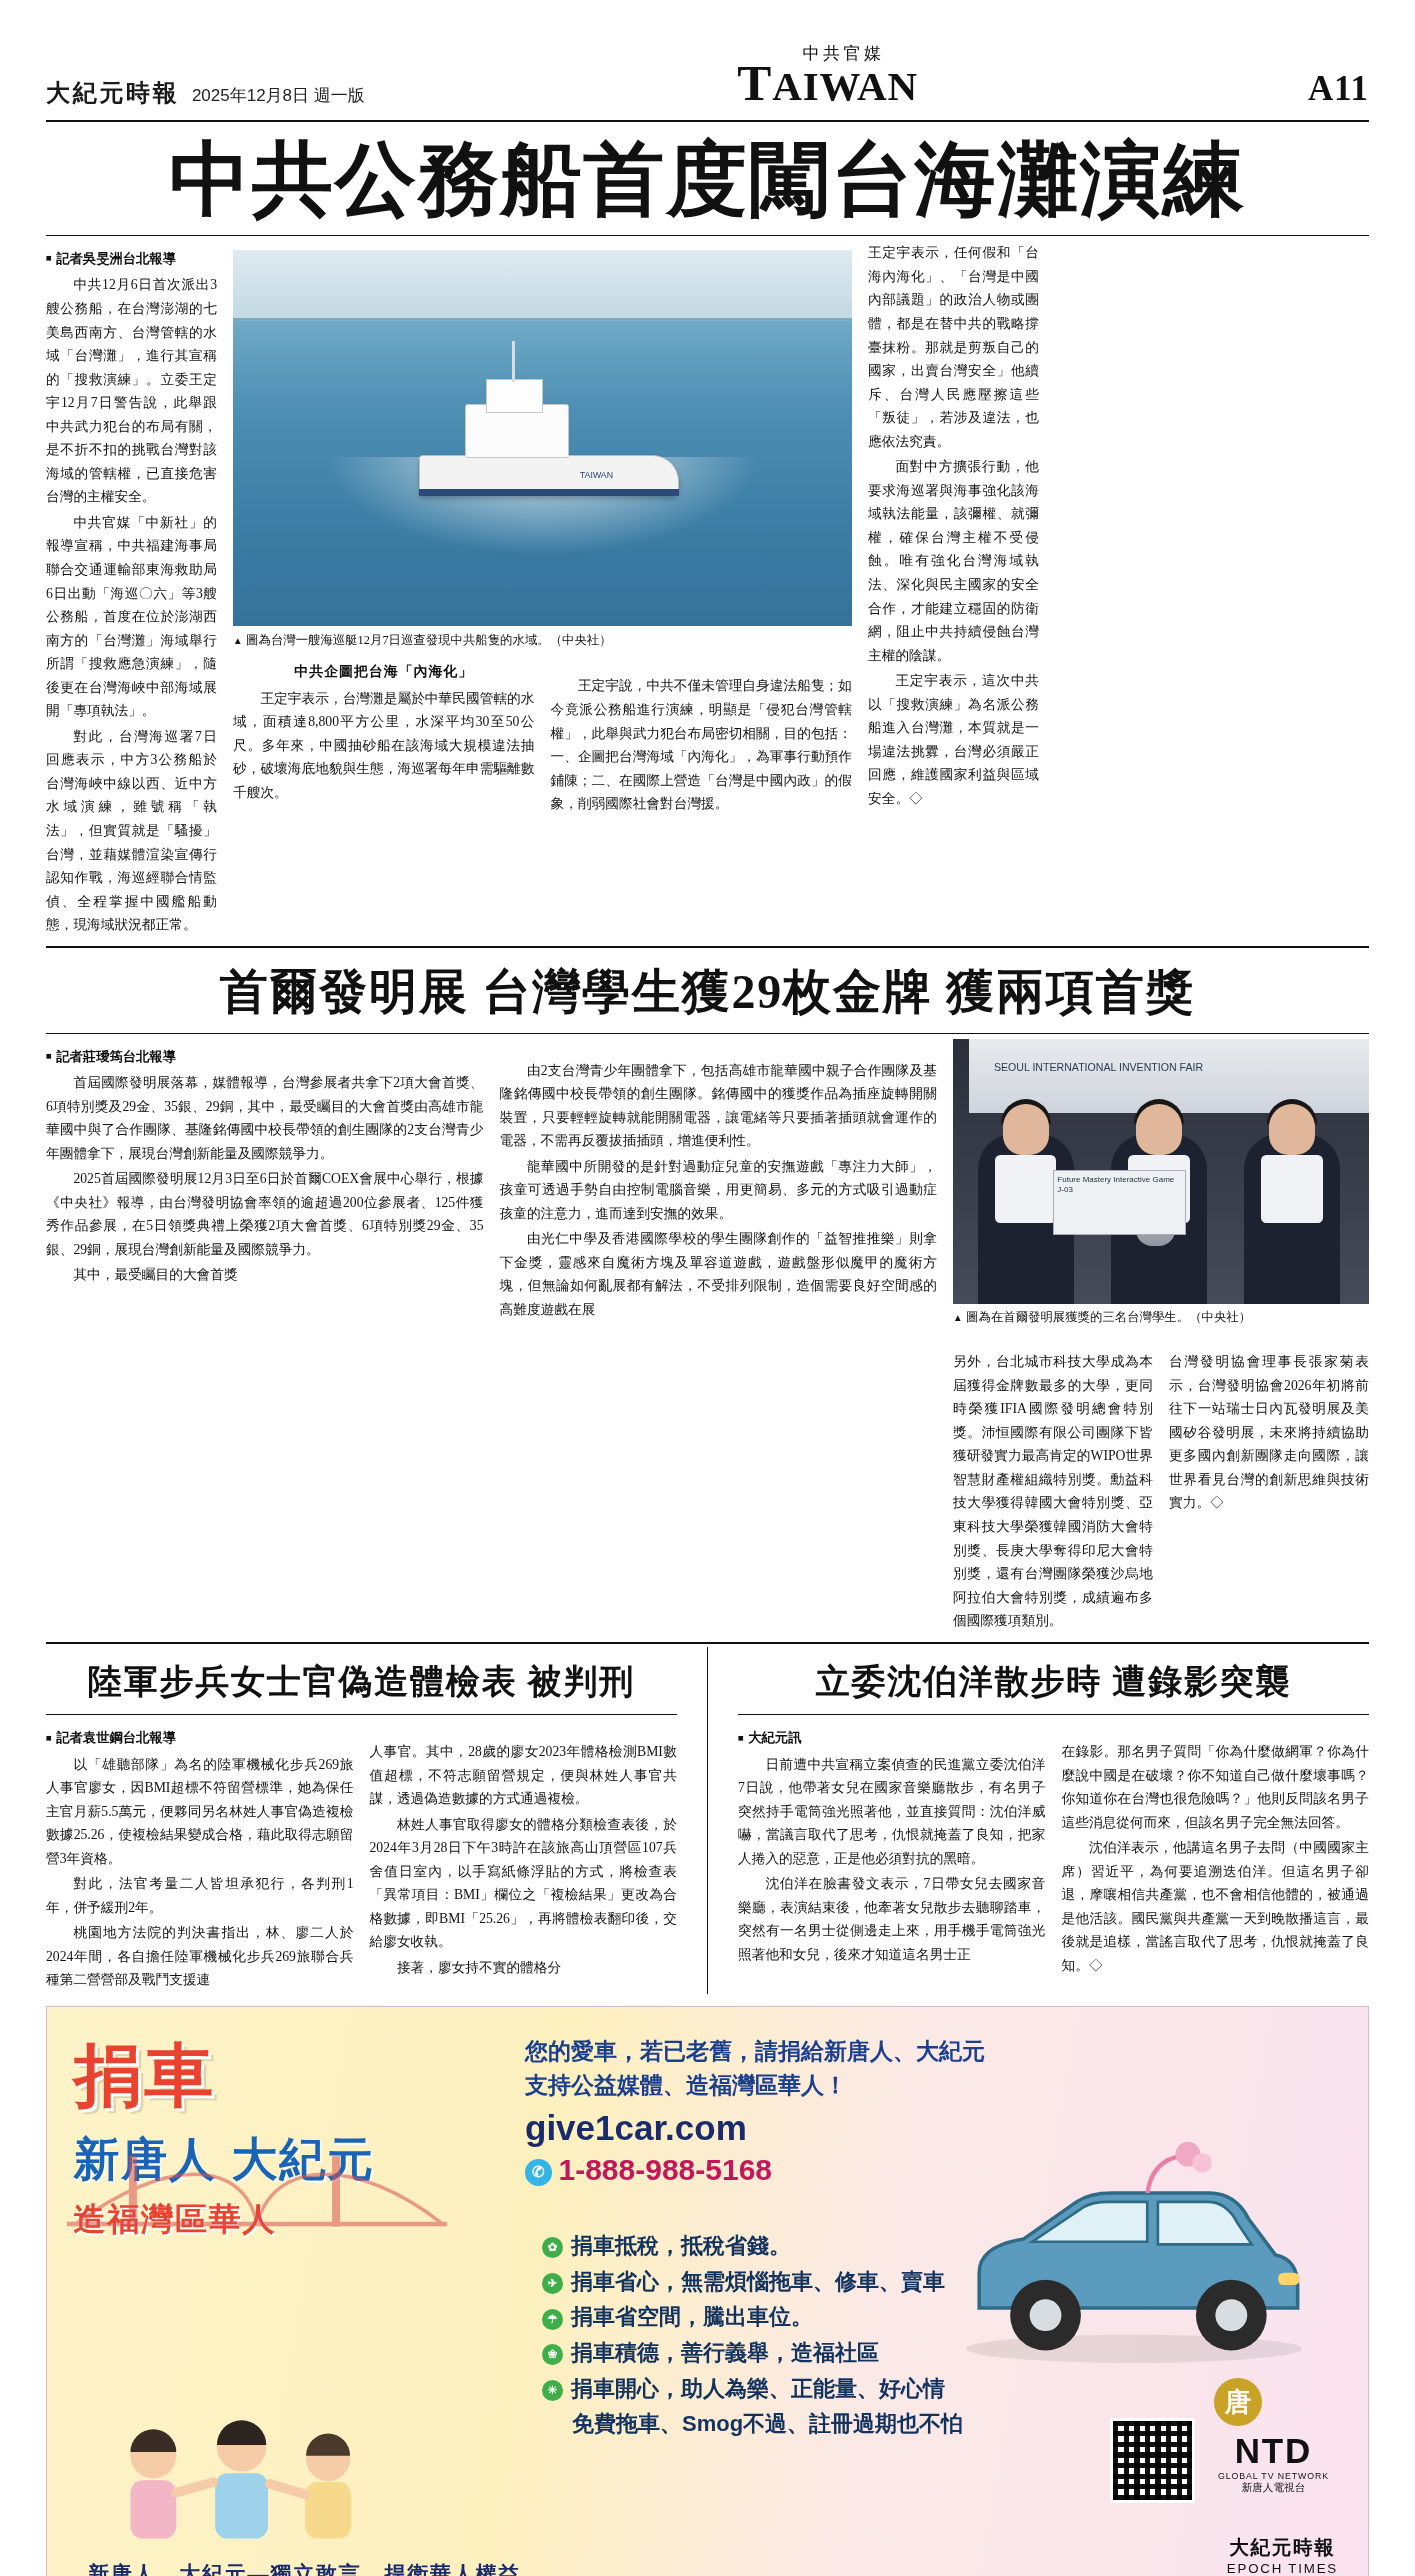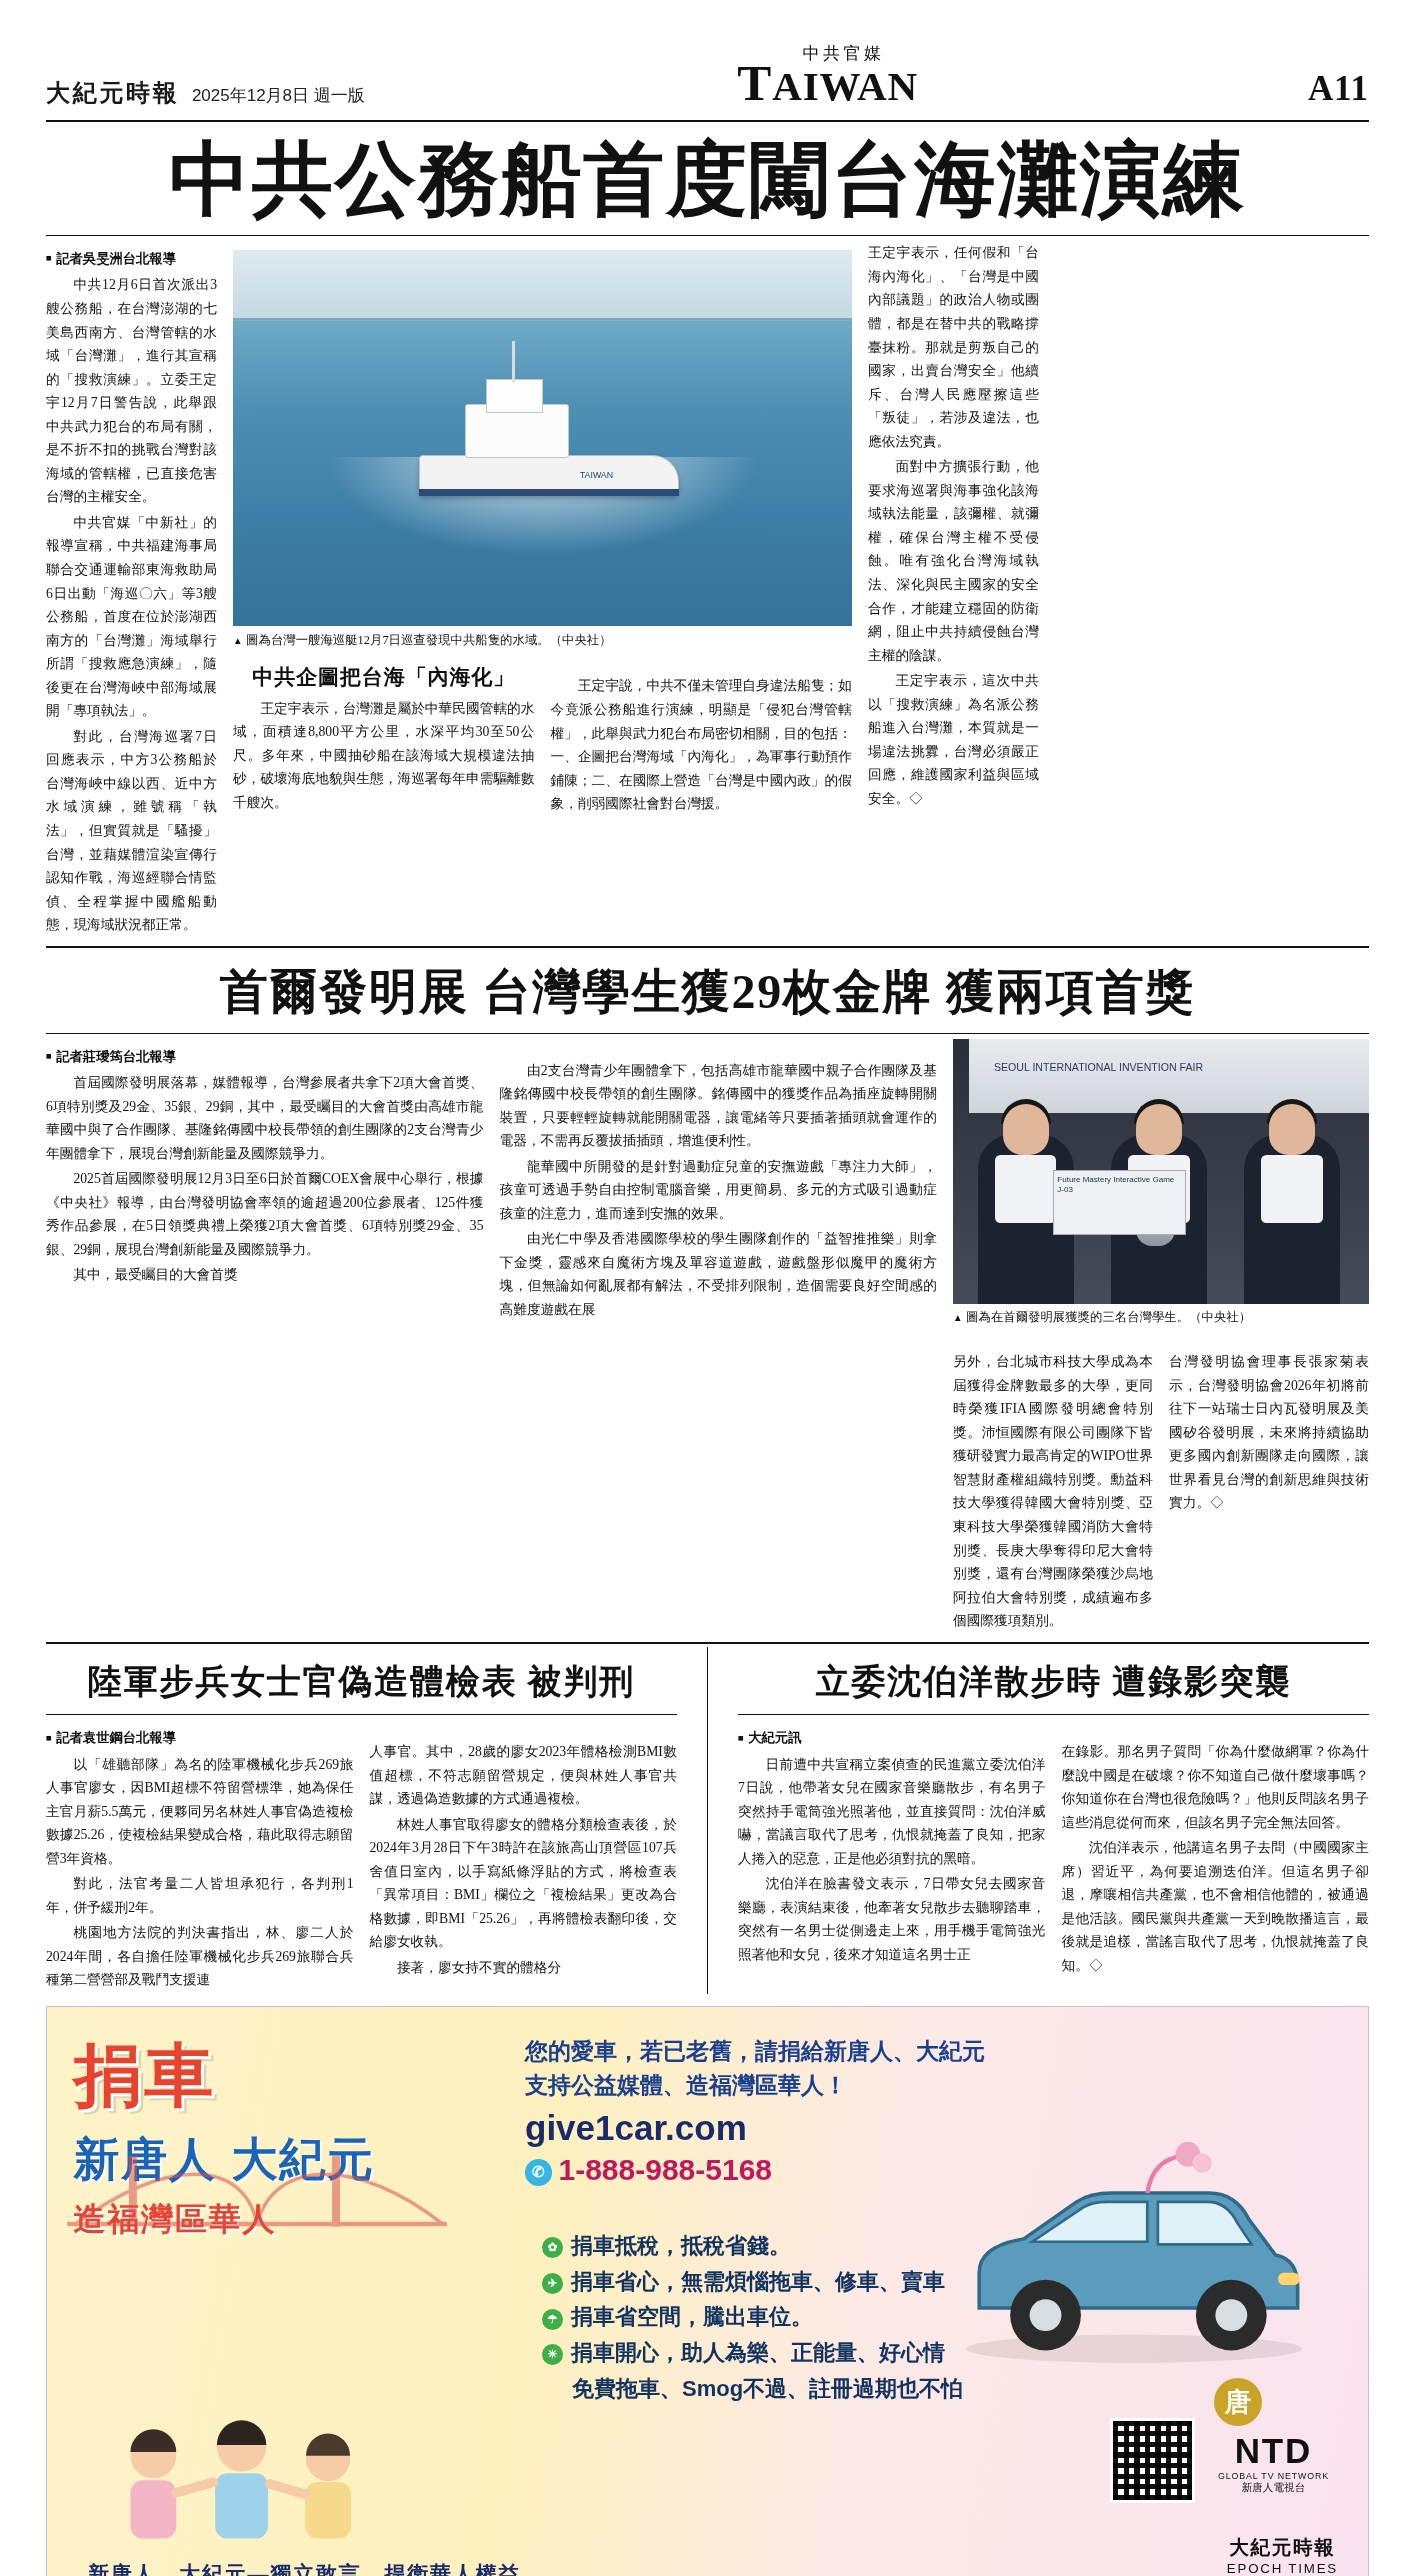--- a/index.html
+++ b/index.html
@@ -33,21 +33,21 @@
   }
   .rule-thin { border-top:1.8px solid #111; }
 
   
   .cols { display:flex; gap:16px; }
   .col { flex:1; }
   .byline { font-size:13.3px; font-weight:bold; margin:8.8px 0 5.3px; font-family:"Liberation Sans", sans-serif; }
   .byline::before { content:"■"; font-size:9.7px; margin-right:4.4px; vertical-align:1.8px; }
   .para { font-size:13.7px; line-height:1.72; text-align:justify; text-indent:2em; margin:0 0 1.8px; }
   .para.noind { text-indent:0; }
-  .subhead { font-size:21px; font-weight:bold; text-align:center; margin:8.8px 0 5.3px; letter-spacing:0.9px; }
+  .subhead { font-size:14px; font-weight:bold; text-align:center; margin:8.8px 0 5.3px; letter-spacing:0.9px; }
 
   
   .photo-wrap { margin:8.8px 0 3.5px; }
   .photo { width:100%; position:relative; overflow:hidden; background:#9fb8c8; }
   .caption { font-size:12.4px; line-height:1.5; margin-top:4.4px; }
   .caption::before { content:"▲"; font-size:9.7px; margin-right:3.5px; }
 
   
   .sea { height:376px; background:
       linear-gradient(#cfe6ef 0%, #a9cfe0 18%, #6fa9c6 19%, #4e8fb4 42%, #3d7fa6 70%, #35729a 100%);
@@ -302,20 +302,21 @@
       <div class="ad-line">您的愛車，若已老舊，請捐給新唐人、大紀元</div>
       <div class="ad-line">支持公益媒體、造福灣區華人！</div>
       <div class="ad-url">give1car.com</div>
       <div class="ad-phone"><span class="ico">✆</span><span>1-888-988-5168</span></div>
     </div>
 
     <div class="ad-bullets">
       <div class="ad-b"><span class="dot">✿</span><span>捐車抵稅，抵稅省錢。</span></div>
       <div class="ad-b"><span class="dot">✈</span><span>捐車省心，無需煩惱拖車、修車、賣車</span></div>
       <div class="ad-b"><span class="dot">☂</span><span>捐車省空間，騰出車位。</span></div>
+      <div class="ad-b"><span class="dot">❀</span><span>捐車積德，善行義舉，造福社區</span></div>
       <div class="ad-b"><span class="dot">☀</span><span>捐車開心，助人為樂、正能量、好心情</span></div>
       <div class="ad-b last">免費拖車、Smog不過、註冊過期也不怕</div>
     </div>
 
     <svg class="car" viewBox="0 0 470 260">
       <ellipse cx="235" cy="236" rx="190" ry="16" fill="rgba(0,0,0,.08)"></ellipse>
       <path d="M60 190 L60 150 Q60 120 110 112 L170 70 Q185 60 210 60 L320 60 Q350 60 365 90 L395 130 Q420 135 420 165 L420 190 Z" fill="#5b9bbd" stroke="#2f6a86" stroke-width="4"></path>
       <path d="M120 115 L178 76 Q188 70 205 70 L250 70 L250 115 Z" fill="#dff0f7" stroke="#2f6a86" stroke-width="3"></path>
       <path d="M262 70 L318 70 Q340 70 352 94 L368 118 L262 118 Z" fill="#dff0f7" stroke="#2f6a86" stroke-width="3"></path>
       <circle cx="135" cy="198" r="40" fill="#2b2b2b"></circle>

